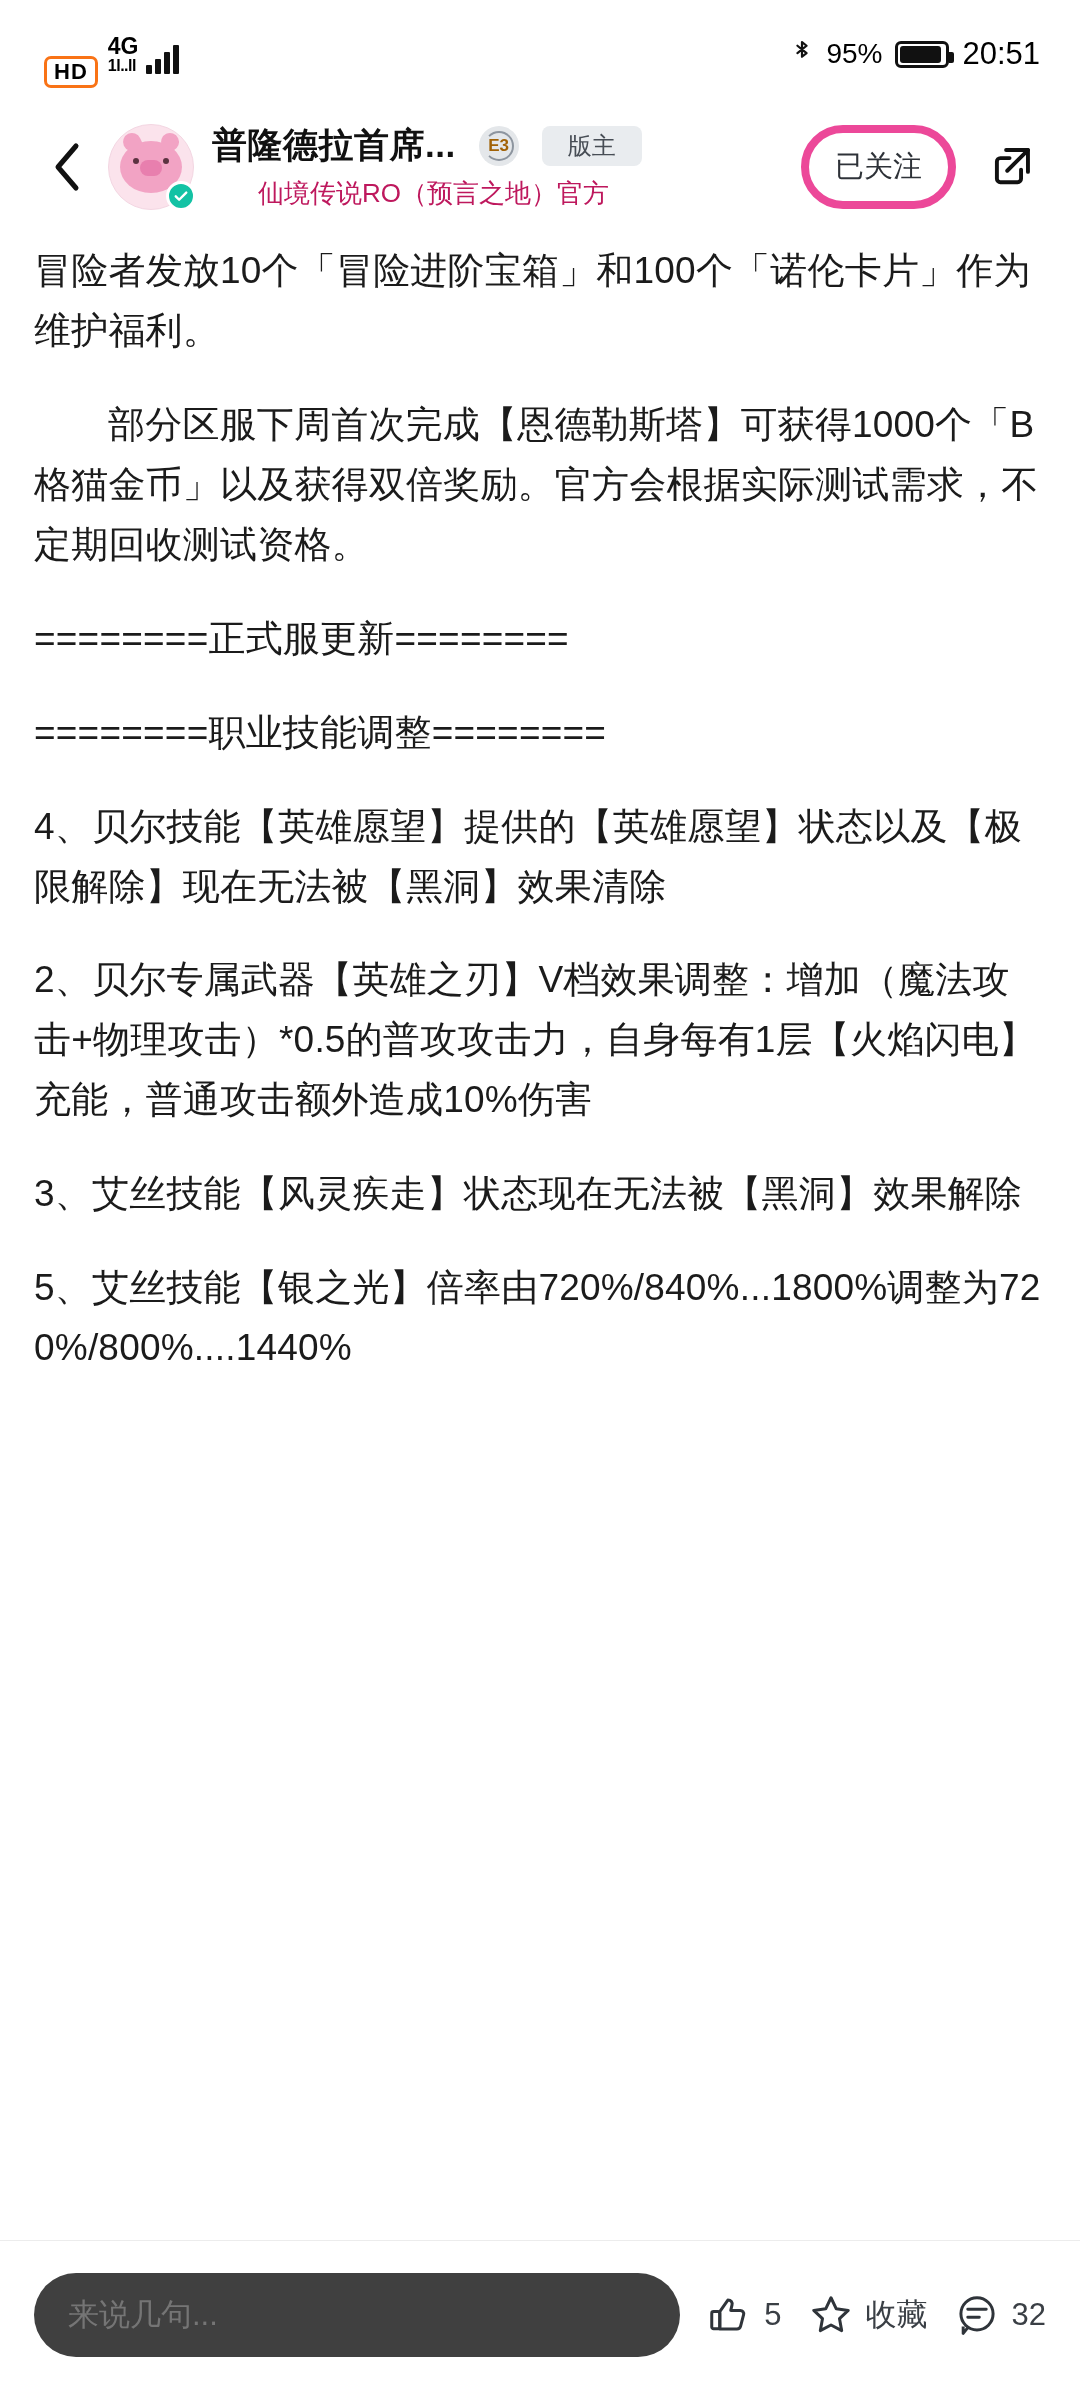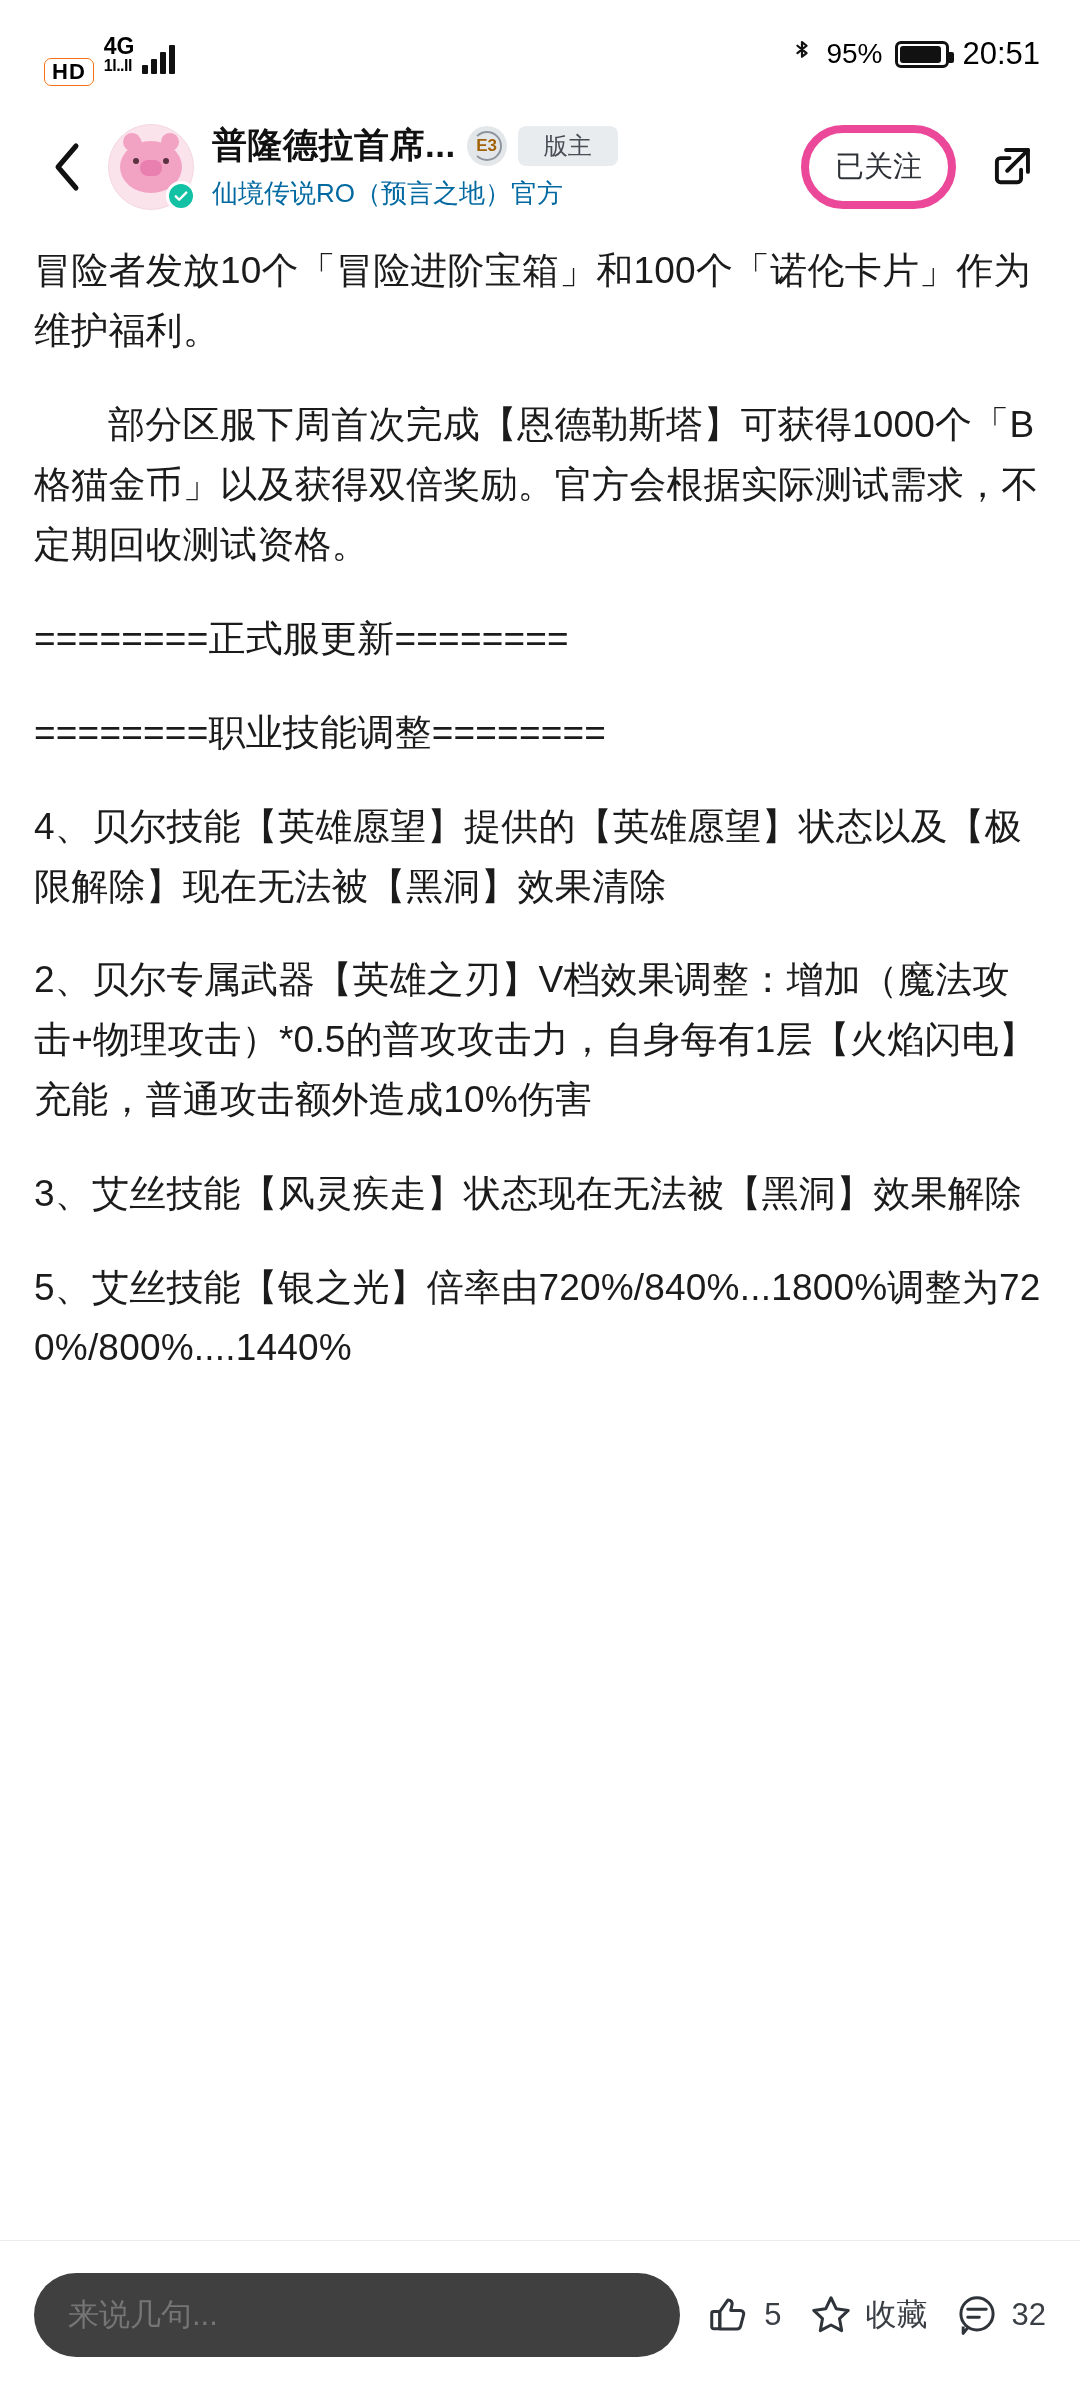--- a/index.html
+++ b/index.html
@@ -24,21 +24,21 @@
     height: 108px;
     flex: 0 0 108px;
     display: flex;
     align-items: center;
     justify-content: space-between;
     padding: 0 40px 0 44px;
     color: #000;
   }
   .sb-left { display: flex; align-items: center; gap: 10px; }
   .hd-badge {
-    border: 1px solid #f97316;
+    border: 3px solid #f97316;
     border-radius: 7px;
     font-size: 22px;
     font-weight: bold;
     padding: 1px 7px;
     line-height: 1.05;
     letter-spacing: 1px;
     margin-top: 36px;
   }
   .net-group { display: flex; align-items: flex-end; gap: 8px; }
   .net-text { display: flex; flex-direction: column; align-items: flex-start; line-height: 1; }
@@ -129,21 +129,21 @@
     right: -2px; bottom: -1px;
     width: 30px; height: 30px;
     border-radius: 50%;
     background: #13c2a4;
     border: 3px solid #fff;
     display: flex; align-items: center; justify-content: center;
   }
   .verify-badge svg { display: block; }
 
   .title-block { flex: 1 1 auto; min-width: 0; }
-  .title-row { display: flex; align-items: center; gap: 11px; }
+  .title-row { display: flex; align-items: center; gap: 23px; }
   .acct-name {
     font-size: 35px;
     font-weight: bold;
     color: #111;
     white-space: nowrap;
     overflow: hidden;
     text-overflow: ellipsis;
     max-width: 330px;
     letter-spacing: 0.5px;
   }
@@ -166,26 +166,27 @@
     font-size: 24px;
     color: #474d55;
     background: #e9ecef;
     border-radius: 8px;
     padding: 4px 26px;
     white-space: nowrap;
     flex: 0 0 auto;
   }
   .acct-sub {
     font-size: 26px;
-    color: #0369a1;
+    color: #be185d;
     margin-top: 7px;
     white-space: nowrap;
     overflow: hidden;
     text-overflow: ellipsis;
     max-width: 420px;
+    margin-left: 46px;
   }
   .follow-btn {
     flex: 0 0 auto;
     border: 8px solid #ec4899;
     border-radius: 44px;
     background: #fff;
     color: #2e3238;
     font-size: 29px;
     padding: 14px 26px;
     font-family: "Liberation Sans", sans-serif;

